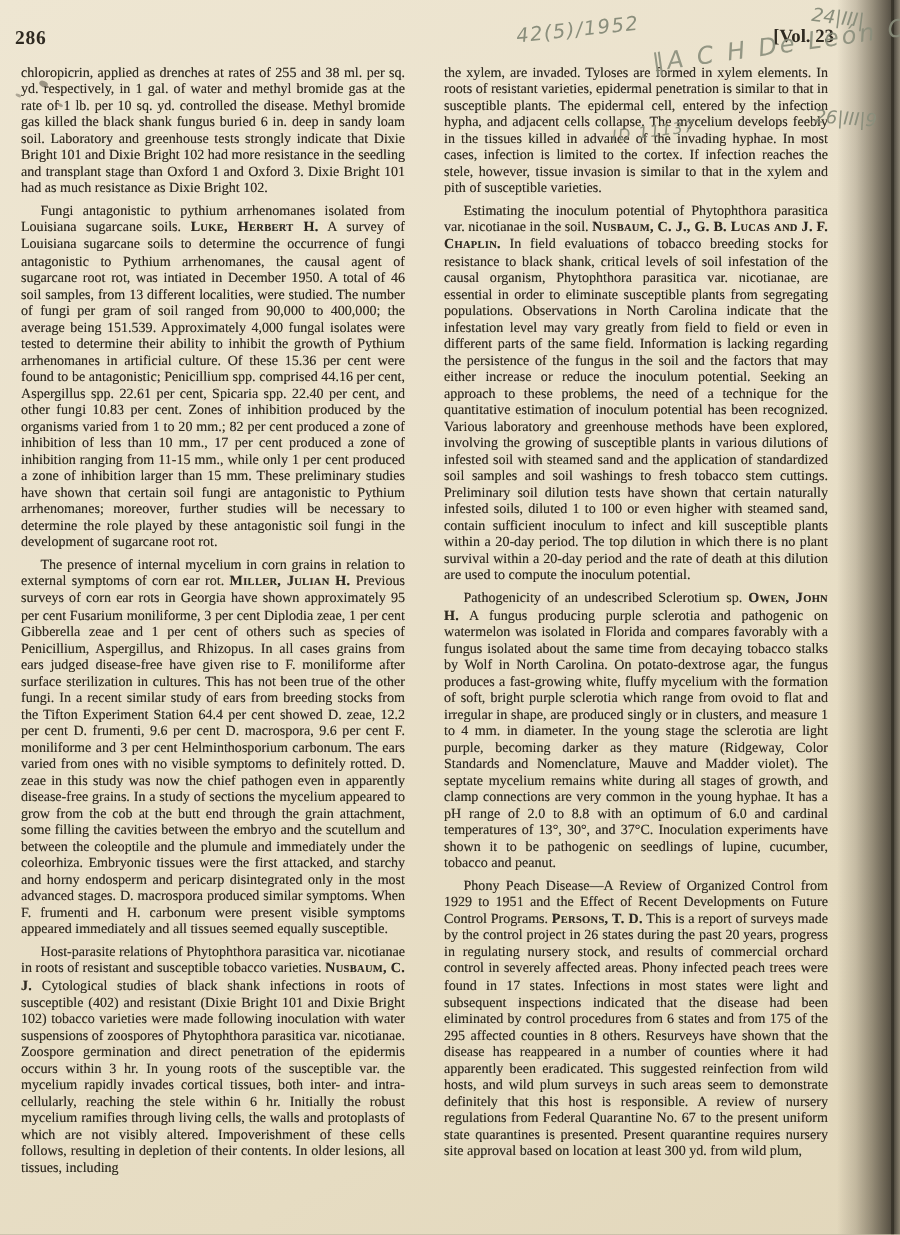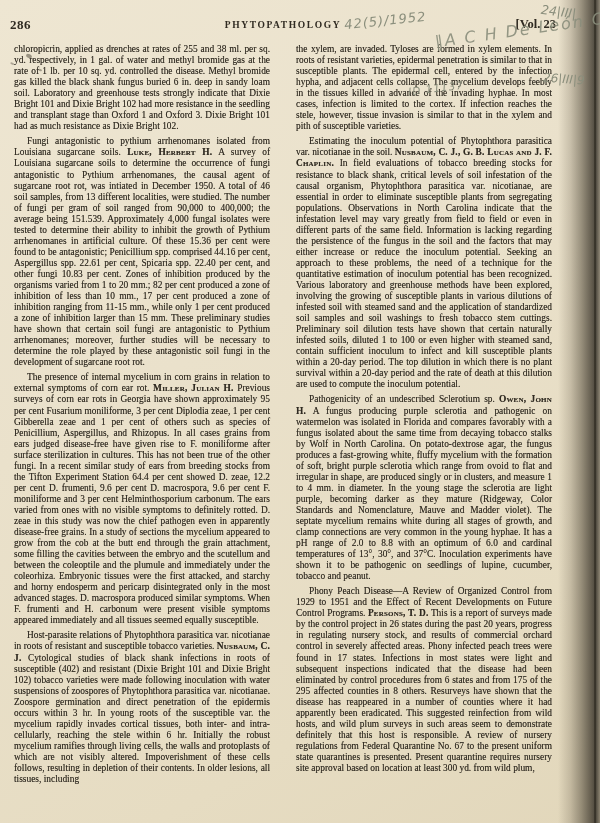--- a/index.html
+++ b/index.html
@@ -68,21 +68,20 @@
     background: rgba(40,36,28,0.55);
   }
 </style>
 </head>
 <body>
 
 <div class="page">
 
   <header class="running-head">
     <span class="pagenum">286</span>
-    <span class="journal">PHYTOPATHOLOGY</span>
     <span class="vol">[Vol. 23</span>
   </header>
 
   <div class="smudge"></div>
 
   <div class="hw hw-issue">42(5)/1952</div>
   <div class="hw hw-name">‖A C H De León C.</div>
   <div class="hw hw-id">ID 11137</div>
   <div class="hw hw-corner1">24|III|</div>
   <div class="hw hw-corner2">26|III|9</div>

